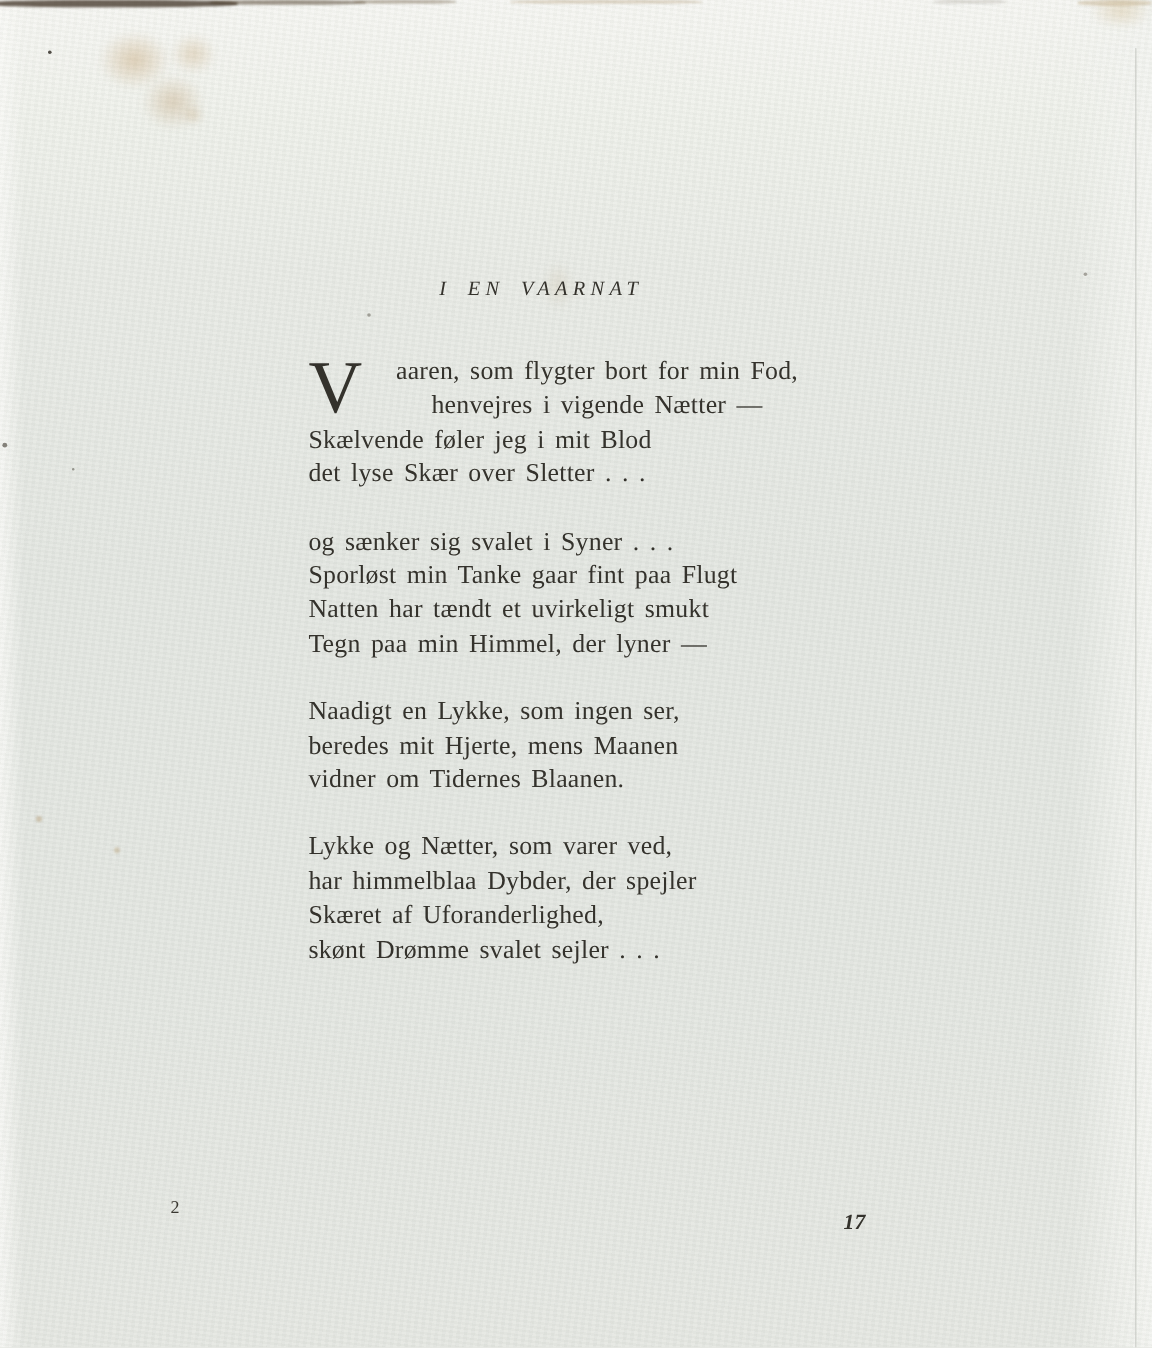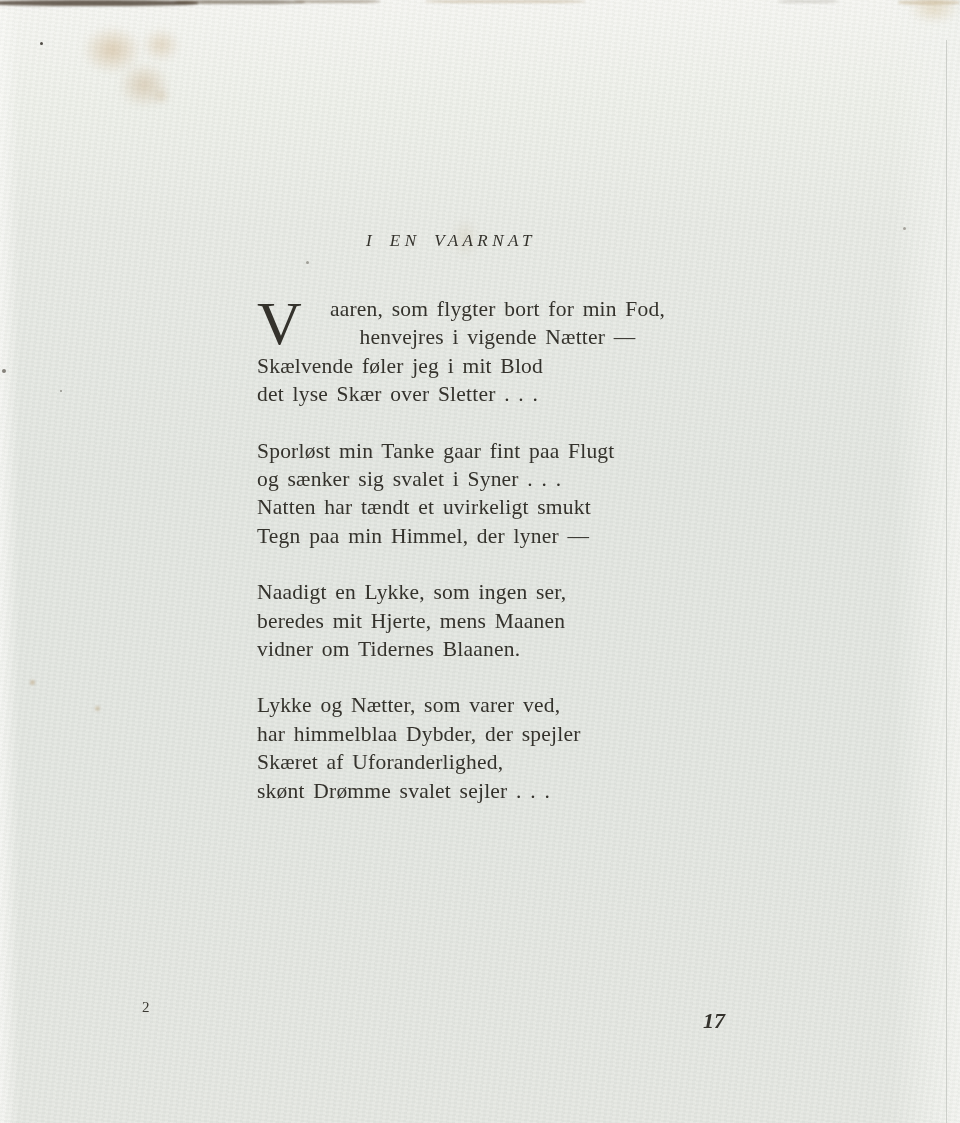--- a/index.html
+++ b/index.html
@@ -79,21 +79,21 @@
   }
   .line { white-space:nowrap; }
   .line.indent { padding-left:41px;text-align:center; }
 
   .folio-left  {
     position:absolute; left:142px; top:999px;
     font-size:15px; color:#3a3831;
   }
   .folio-right {
     position:absolute; left:703px; top:1008px;
-    font-size:22px; font-style:italic; font-weight:bold; color:#34322c;
+    font-size:18px; font-style:italic; font-weight:bold; color:#34322c;
   }
 </style>
 </head>
 <body>
 
 <div class="page">
   <div class="texture"></div>
   <div class="edge-line"></div>
 
   <div class="scuff s1"></div>
@@ -121,22 +121,22 @@
 
   <div class="poem">
     <div class="stanza first">
       <span class="dropcap">V</span>
       <div class="line indent">aaren, som flygter bort for min Fod,</div>
       <div class="line indent">henvejres i vigende Nætter —</div>
       <div class="line">Skælvende føler jeg i mit Blod</div>
       <div class="line">det lyse Skær over Sletter . . .</div>
     </div>
     <div class="stanza">
+      <div class="line">og sænker sig svalet i Syner . . .</div>
       <div class="line">Sporløst min Tanke gaar fint paa Flugt</div>
-      <div class="line">og sænker sig svalet i Syner . . .</div>
       <div class="line">Natten har tændt et uvirkeligt smukt</div>
       <div class="line">Tegn paa min Himmel, der lyner —</div>
     </div>
     <div class="stanza">
       <div class="line">Naadigt en Lykke, som ingen ser,</div>
       <div class="line">beredes mit Hjerte, mens Maanen</div>
       <div class="line">vidner om Tidernes Blaanen.</div>
     </div>
     <div class="stanza">
       <div class="line">Lykke og Nætter, som varer ved,</div>

